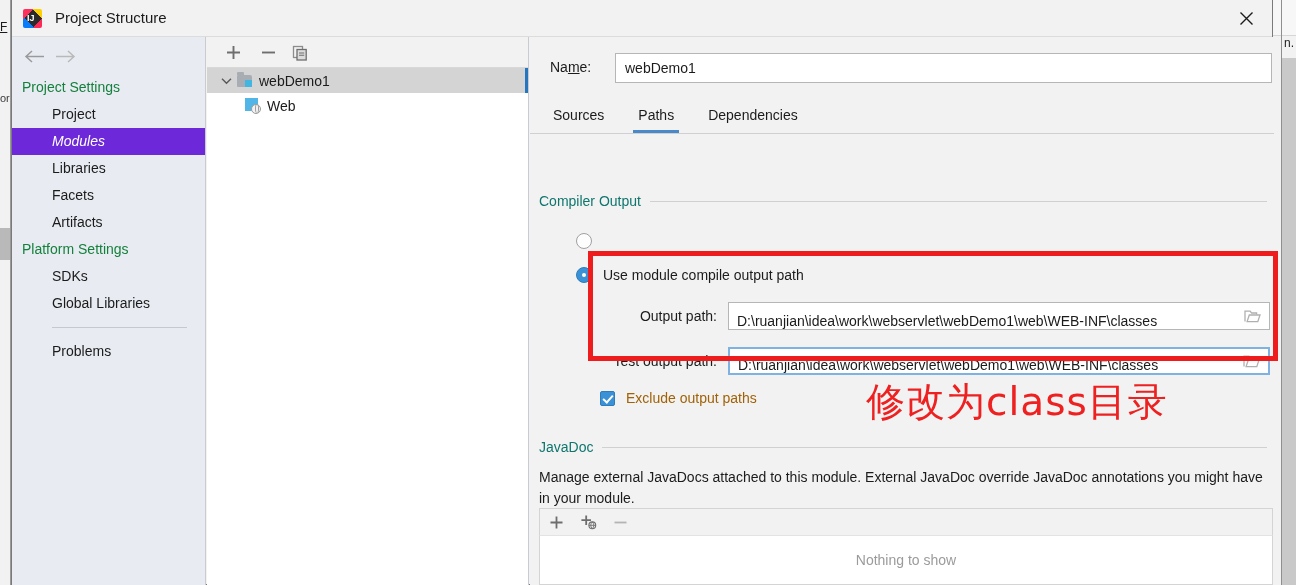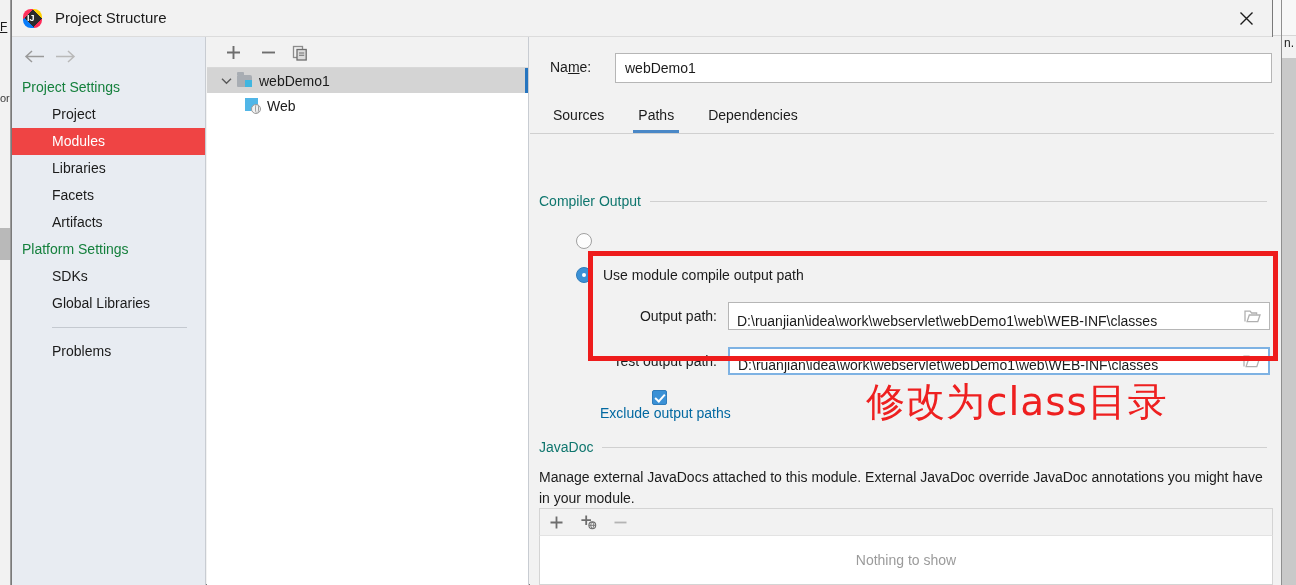--- a/index.html
+++ b/index.html
@@ -58,21 +58,21 @@
     border-top: none;
   }
 
   
   #titlebar {
     position: relative; height: 37px; background: #f2f2f2;
     border-bottom: 1px solid #dcdcdc;
   }
   #app-icon {
     position: absolute; left: 11px; top: 9px; width: 19px; height: 19px;
-    border-radius: 8px;
+    border-radius: 2px;
     background:
       linear-gradient(135deg,#fe315d 0%, #fe315d 28%, transparent 28%),
       linear-gradient(225deg,#ffd000 0%, #ffd000 26%, transparent 26%),
       linear-gradient(45deg,#087cfa 0%, #087cfa 30%, transparent 30%),
       linear-gradient(315deg,#fe2857 0%, #fe2857 24%, transparent 24%),
       #2b2b2b;
     overflow: hidden;
   }
   #app-icon .ij-letters {
     position: absolute; left: 4px; top: 2px;
@@ -110,21 +110,21 @@
   #nav-forward { left: 42px; }
 
   .nav-group {
     padding: 0 0 0 10px; font-size: 14px; color: #15803d;
     line-height: 27px; height: 27px; white-space: nowrap;
   }
   .nav-item {
     padding: 0 0 0 40px; font-size: 14px; color: #1b1b1b;
     line-height: 27px; height: 27px; cursor: pointer; white-space: nowrap;
   }
-  .nav-item.selected { background: #ef4444; color: #ffffff; }
+  .nav-item.selected { background: #6d28d9; color: #ffffff; font-style: italic; }
   .nav-sep {
     margin: 10px 18px 10px 40px; height: 1px; background: #c4c9d0;
   }
 
   
   #tree-pane {
     position: absolute; left: 195px; top: 0; width: 322px; height: 548px;
     background: #ffffff;
     border-right: 1px solid #c8ccd2;
   }
@@ -268,22 +268,22 @@
     white-space: nowrap; overflow: hidden; flex: 1;
   }
   .browse-btn {
     width: 34px; height: 100%; display: flex; align-items: center; justify-content: center;
     cursor: pointer; flex: none;
   }
 
   
   #chk-exclude {
     position: absolute; left: 70px; top: 353px;
-    display: flex; align-items: center; font-size: 14px; color: #0369a1;
-    cursor: pointer; white-space: nowrap; flex-direction: column;
+    display: flex; align-items: center; font-size: 14px; color: #a16207;
+    cursor: pointer; white-space: nowrap;
   }
   .chkbox {
     width: 15px; height: 15px; background: #3b91d6; border: 1px solid #2f7cbb;
     border-radius: 2px; margin-right: 11px; position: relative; flex: none;
   }
   .chkbox::after {
     content: ""; position: absolute; left: 4px; top: 1px;
     width: 4px; height: 8px; border: solid #ffffff;
     border-width: 0 2px 2px 0; transform: rotate(42deg);
   }

